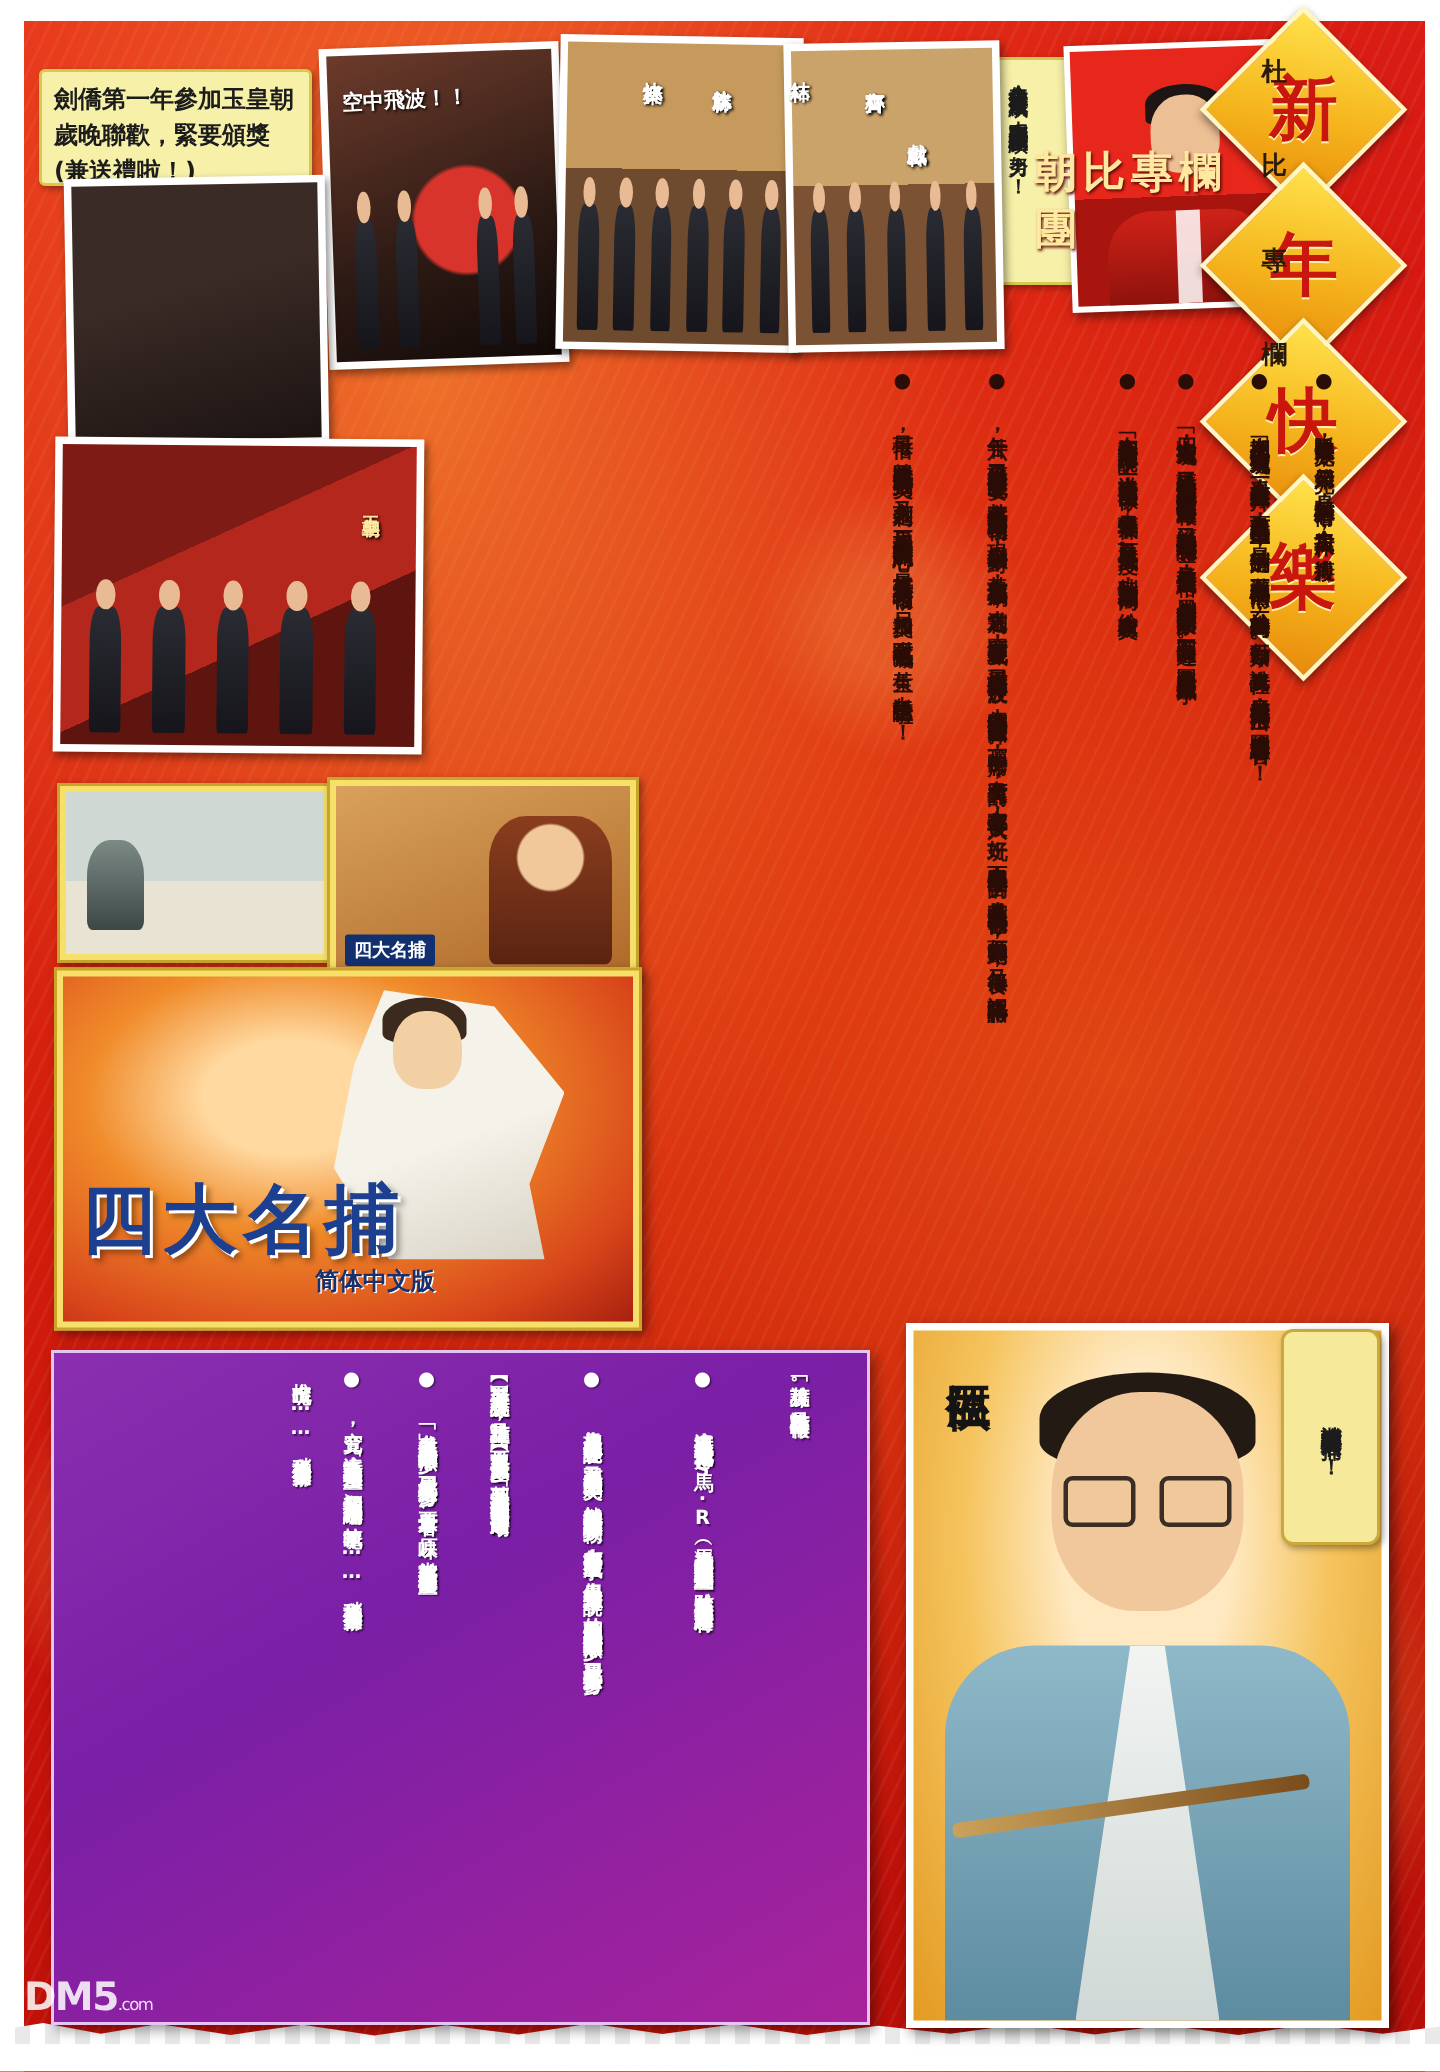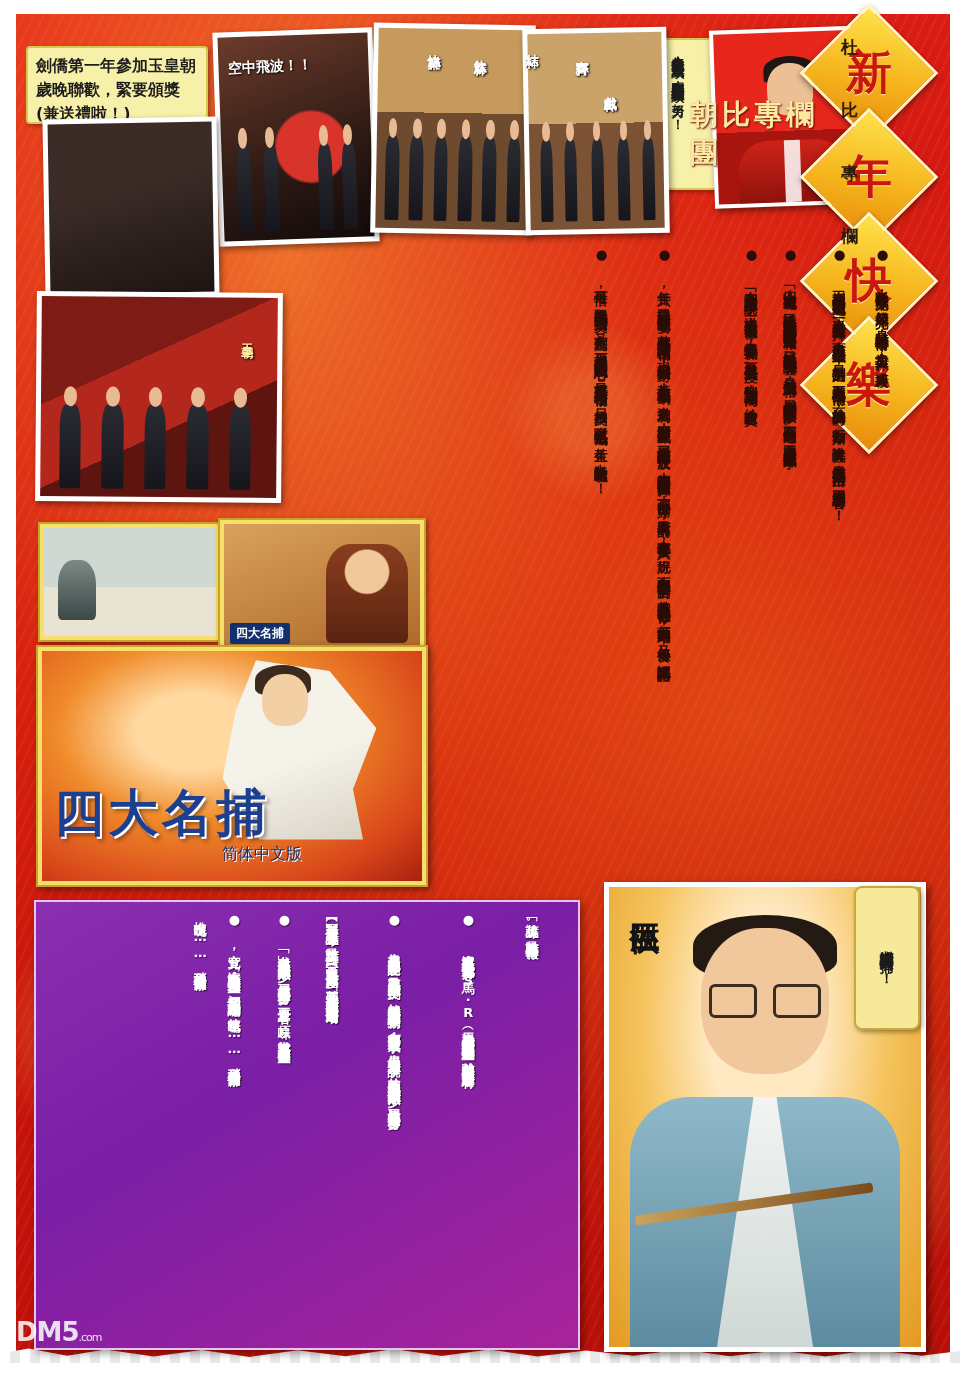--- a/index.html
+++ b/index.html
@@ -128,21 +128,21 @@
     position:absolute;left:44%;top:4%;width:44%;height:78%;
     background:linear-gradient(160deg,#f5f2ea 0 55%, #d8d2c4 100%);
     clip-path:polygon(28% 0,72% 6%,100% 38%,86% 72%,92% 100%,30% 100%,8% 66%,16% 28%);
   }
   .poster .face{position:absolute;left:58%;top:10%;width:46px;height:52px;border-radius:46% 46% 42% 42%;background:#f3cfa4;}
   .poster .hair{position:absolute;left:56%;top:6%;width:56px;height:30px;border-radius:50% 50% 20% 20%;background:#3b2a1d;}
   .poster-title{
     position:absolute;left:12px;bottom:34px;font-size:50px;font-weight:700;color:#1d3f8f;
     text-shadow:2px 2px 0 #fff, 4px 4px 4px rgba(0,0,0,.4);letter-spacing:4px;
   }
-  .poster-sub{position:absolute;left:180px;bottom:16px;font-size:16px;font-weight:400;color:#17306e;text-shadow:1px 1px 0 #fff;}
+  .poster-sub{position:absolute;left:168px;bottom:16px;font-size:16px;font-weight:700;color:#17306e;text-shadow:1px 1px 0 #fff;}
   
   .purple{
     position:absolute;left:34px;top:900px;width:546px;height:450px;
     background:linear-gradient(150deg,#8b2fb0 0%, #7a1fa6 40%, #a8239b 100%);
     border:2px solid #e7c3f5;box-shadow:3px 3px 8px rgba(0,0,0,.4);
     display:flex;flex-direction:row-reverse;padding:10px 12px;box-sizing:border-box;
   }
   .purple .pcol{margin-left:4px;}
   .purple .vtext{color:#fff;font-size:13px;font-weight:700;height:100%;text-shadow:1px 1px 1px rgba(0,0,0,.5);}
   .ptitle{color:#fff;font-size:30px;font-weight:700;text-shadow:2px 2px 2px rgba(0,0,0,.55);}

